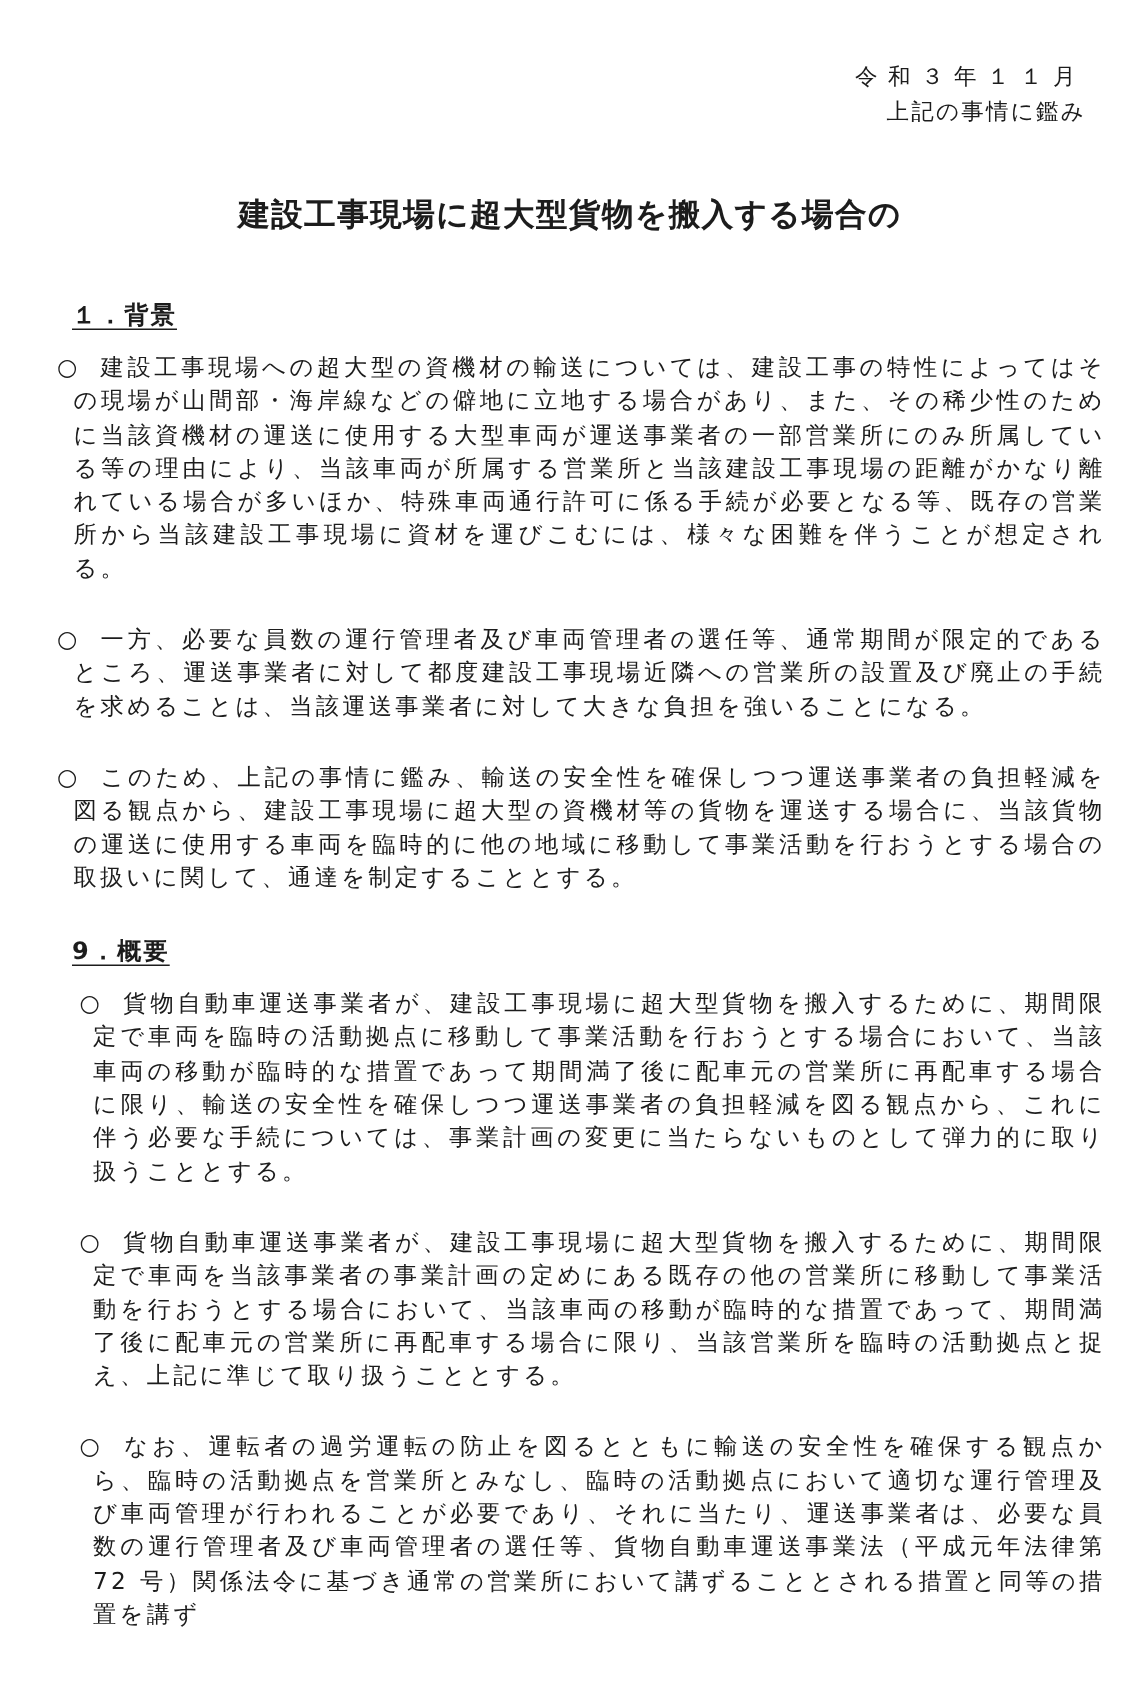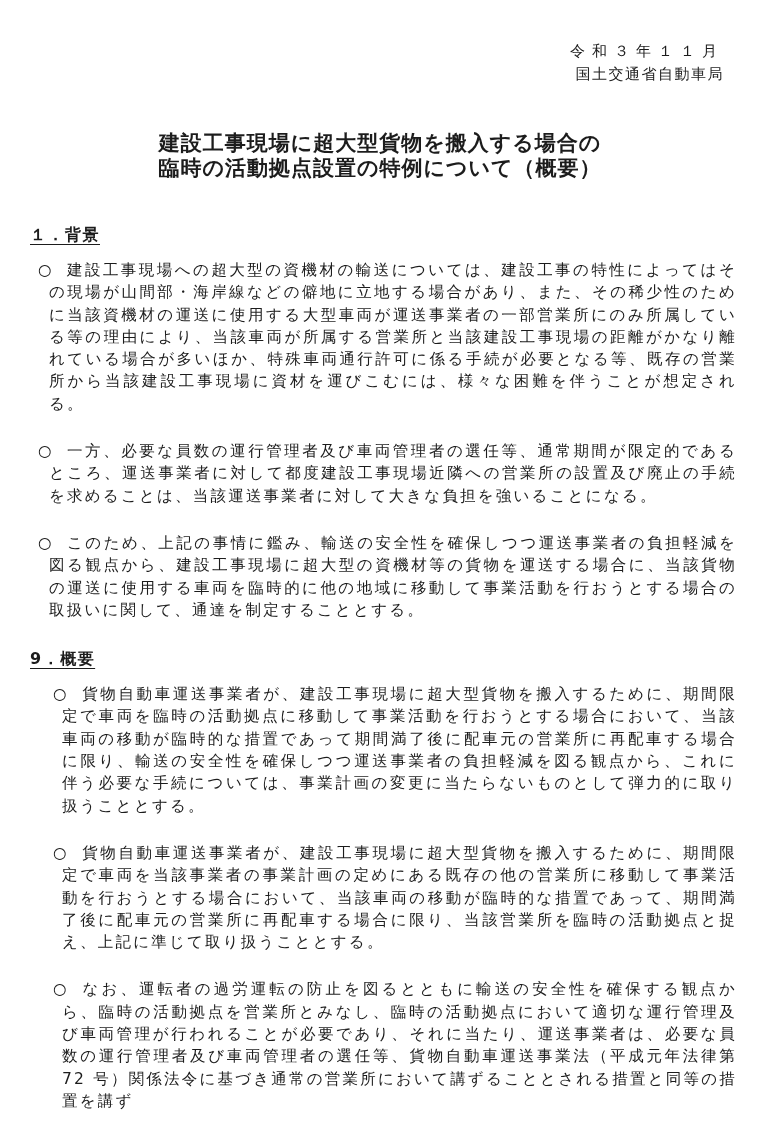--- a/index.html
+++ b/index.html
@@ -34,21 +34,21 @@
   }
   .doc-title {
     margin-top: 45px;
     text-align: center;
     font-weight: bold;
     font-size: 21px;
     line-height: 25px;
     letter-spacing: 1px;
   }
   .section-heading {
-    margin: 44px 0 13px 30px;
+    margin: 44px 0 13px 48px;
     font-size: 16px;
     font-weight: bold;
     text-decoration: underline;
     text-underline-offset: 4px;
     letter-spacing: 1.5px;
   }
   .section-overview .section-heading {
     margin-top: 28px;
   }
   .bullet {
@@ -67,26 +67,25 @@
     margin-right: 13px;
   }
 </style>
 </head>
 <body>
 
 <div class="page">
 
   <div class="doc-header">
     <div class="date-line">令和３年１１月</div>
-    <div class="org-line">国土交通省自動車局</div>
+    <div class="org-line">上記の事情に鑑み</div>
   </div>
 
   <div class="doc-title">
     <div>建設工事現場に超大型貨物を搬入する場合の</div>
-    <div>臨時の活動拠点設置の特例について（概要）</div>
   </div>
 
   <div class="section-background">
     <div class="section-heading">１．背景</div>
 
     <p class="bullet"><span class="marker">○</span><span>建設工事現場への超大型の資機材の輸送については、建設工事の特性によってはその現場が山間部・海岸線などの僻地に立地する場合があり、また、その稀少性のために当該資機材の運送に使用する大型車両が運送事業者の一部営業所にのみ所属している等の理由により、当該車両が所属する営業所と当該建設工事現場の距離がかなり離れている場合が多いほか、特殊車両通行許可に係る手続が必要となる等、既存の営業所から当該建設工事現場に資材を運びこむには、様々な困難を伴うことが想定される。</span></p>
 
     <p class="bullet"><span class="marker">○</span><span>一方、必要な員数の運行管理者及び車両管理者の選任等、通常期間が限定的であるところ、運送事業者に対して都度建設工事現場近隣への営業所の設置及び廃止の手続を求めることは、当該運送事業者に対して大きな負担を強いることになる。</span></p>
 
     <p class="bullet"><span class="marker">○</span><span>このため、上記の事情に鑑み、輸送の安全性を確保しつつ運送事業者の負担軽減を図る観点から、建設工事現場に超大型の資機材等の貨物を運送する場合に、当該貨物の運送に使用する車両を臨時的に他の地域に移動して事業活動を行おうとする場合の取扱いに関して、通達を制定することとする。</span></p>

